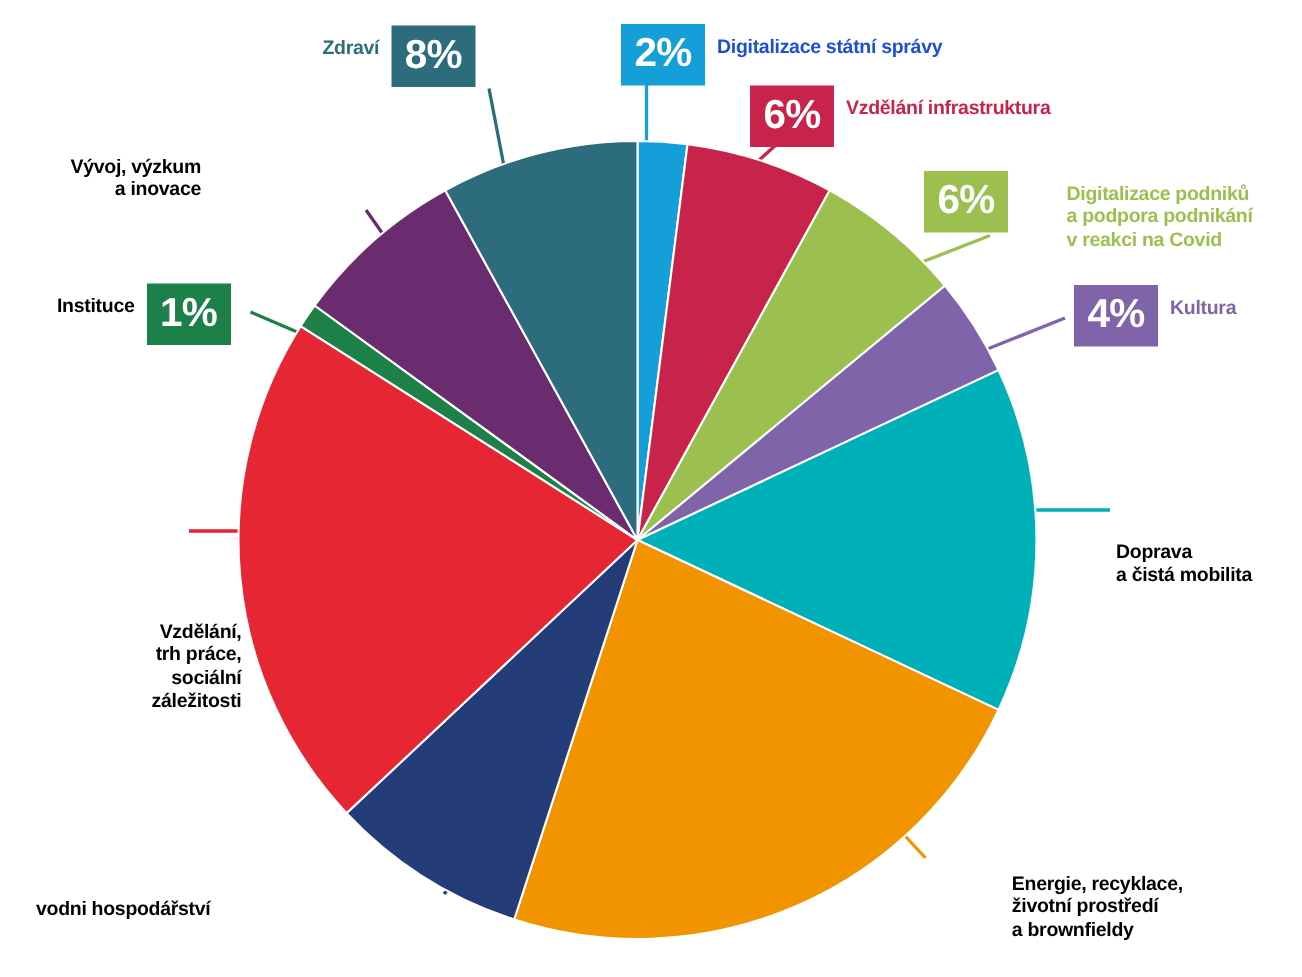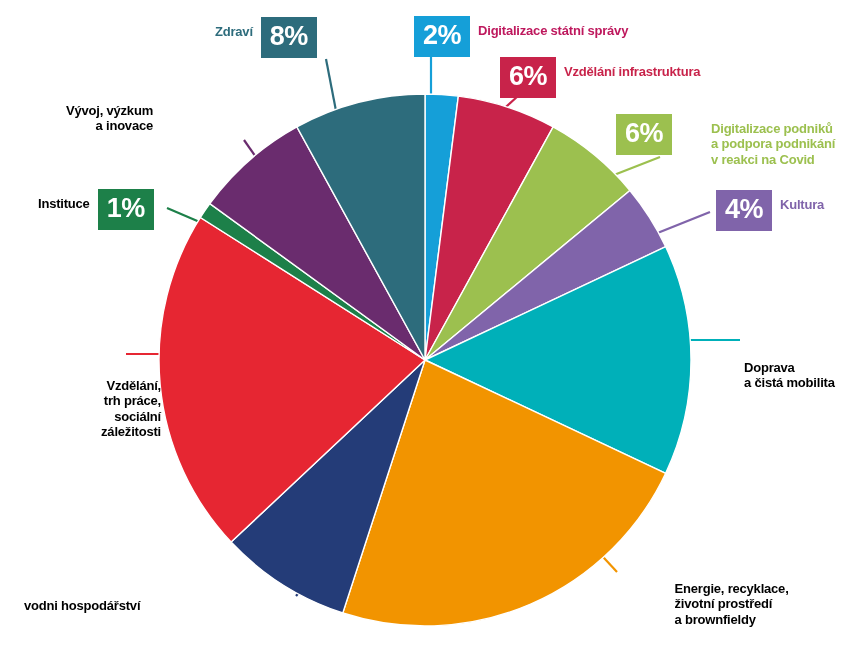--- a/index.html
+++ b/index.html
@@ -97,21 +97,21 @@
         <path d="M 425 360 L 342.80 612.98 A 266 266 0 0 1 231.09 542.09 Z" fill="#243C78" stroke="#ffffff" stroke-width="1.4"></path>
         <path d="M 425 360 L 231.09 542.09 A 266 266 0 0 1 200.41 217.47 Z" fill="#E62632" stroke="#ffffff" stroke-width="1.4"></path>
         <path d="M 425 360 L 200.41 217.47 A 266 266 0 0 1 209.80 203.65 Z" fill="#1D8049" stroke="#ffffff" stroke-width="1.4"></path>
         <path d="M 425 360 L 209.80 203.65 A 266 266 0 0 1 296.85 126.90 Z" fill="#6A2C6E" stroke="#ffffff" stroke-width="1.4"></path>
         <path d="M 425 360 L 296.85 126.90 A 266 266 0 0 1 425.00 94.00 Z" fill="#2D6C7C" stroke="#ffffff" stroke-width="1.4"></path>
       </g>
   </svg>
 
   <div class="label-group" style="left:414px; top:16px;">
     <span class="pct-badge" style="background: rgb(21, 159, 216);">2%</span>
-    <span class="cat-text" style="color: #be185d; text-align: center;">
+    <span class="cat-text" style="color: #1d4ed8; text-align: center;">
       <span>Digitalizace státní správy</span>
     </span>
   </div>
 
   <div class="label-group" style="left:500px; top:57px;">
     <span class="pct-badge" style="background: rgb(200, 35, 74);">6%</span>
     <span class="cat-text" style="color: rgb(200, 35, 74);">
       <span>Vzdělání infrastruktura</span>
     </span>
   </div>
@@ -152,36 +152,36 @@
   <div class="label-group rtl" style="left:24px; top:576px;">
     <span class="pct-badge">8%</span>
     <span class="cat-text align-right">
       <br>
       <span>vodni hospodářství</span>
     </span>
   </div>
 
   <div class="label-group stacked" style="left:53px; top:330px;">
     <span class="pct-badge" style="display:inline-block;">21%</span>
-    <div class="cat-text align-right" style="width:108px;">
+    <div class="cat-text align-right" style="width:108px;margin-top:35px;">
       <span>Vzdělání,</span><br>
       <span>trh práce,</span><br>
       <span>sociální</span><br>
       <span>záležitosti</span>
     </div>
   </div>
 
   <div class="label-group rtl" style="left:38px; top:189px;">
     <span class="pct-badge" style="background: rgb(29, 128, 73);">1%</span>
     <span class="cat-text align-right" style="color: #000000; text-align: right;">
       <span>Instituce</span>
     </span>
   </div>
 
-  <div class="label-group rtl" style="left:66px; top:96px;">
+  <div class="label-group rtl" style="left:47px; top:96px;">
     <span class="pct-badge">7%</span>
     <span class="cat-text align-right">
       <span>Vývoj, výzkum</span><br>
       <span>a inovace</span>
     </span>
   </div>
 
   <div class="label-group rtl" style="left:215px; top:17px;">
     <span class="pct-badge" style="background: rgb(45, 108, 124);">8%</span>
     <span class="cat-text align-right" style="color: rgb(45, 108, 124);">

